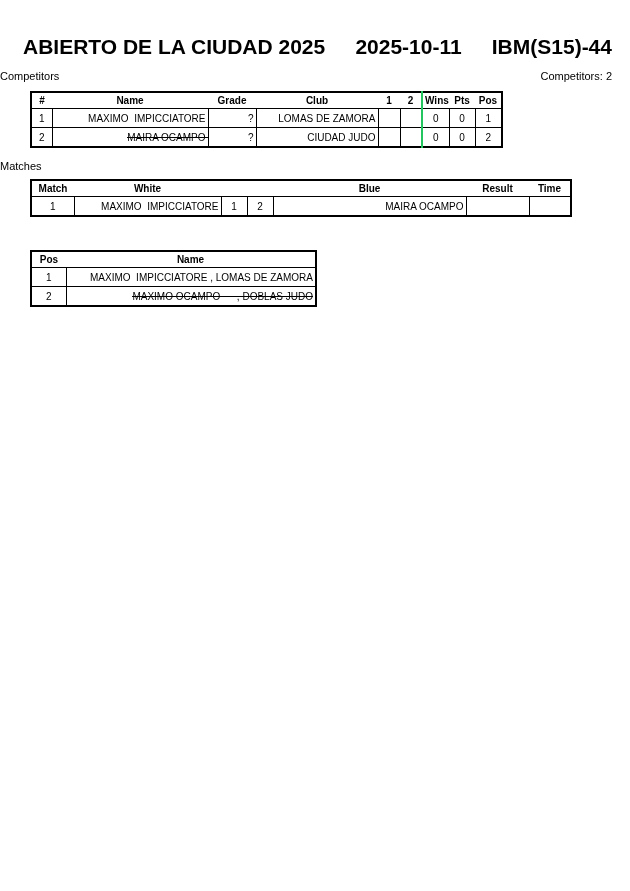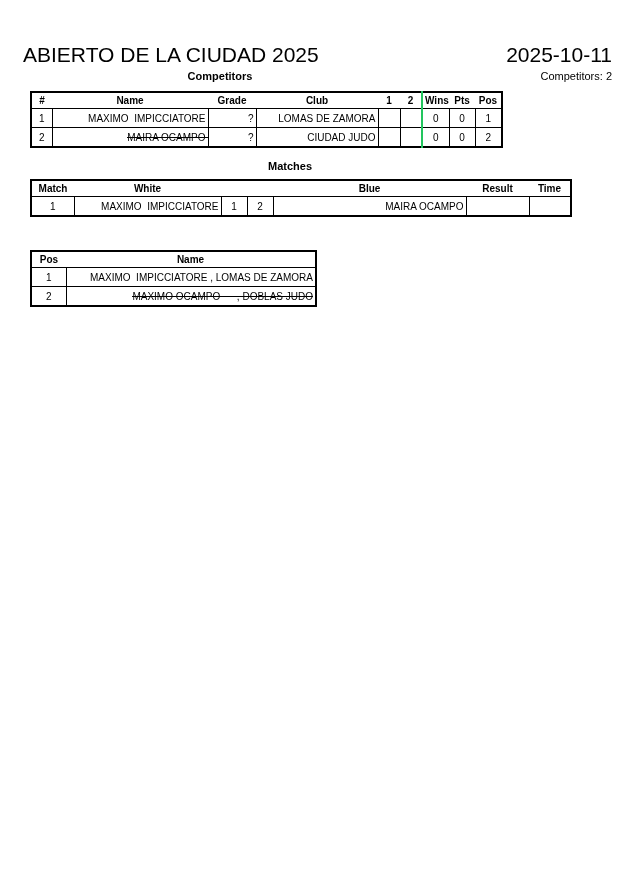--- a/index.html
+++ b/index.html
@@ -7,28 +7,28 @@
     width:630px; height:891px;
     background:#ffffff;
     font-family:"Liberation Sans", sans-serif;
     color:#000;
     position:relative;
     overflow:hidden;
   }
   .page { position:absolute; inset:0; background:#fff; }
 
   .title-row {
-    position:absolute; left:23px; top:44px; width:589px;
+    position:absolute; left:23px; top:36px; width:589px;
     display:flex; justify-content:space-between; align-items:baseline;
-    font-weight:normal; font-size:21px; line-height:21px; white-space:pre;
+    font-weight:bold; font-size:21px; line-height:21px; white-space:pre;
   }
 
   .sec-title {
-    position:absolute; left:0; text-align:center;
-    font-weight:bold; font-size:11px; line-height:12px;
+    position:absolute; left:0; 
+    font-weight:normal; font-size:11px; line-height:12px;
   }
   .sec-title.competitors { top:70px; width:440px; }
   .sec-title.matches     { top:160px; width:580px; }
   .sec-title.results     { top:231px; width:344px; }
 
   .count-label {
     position:absolute; top:70px; right:18px;
     font-size:11px; line-height:12px; font-weight:normal;margin-left:45px;
   }
 
@@ -63,20 +63,21 @@
   .strike.ext::after { width:calc(100% + 30px); }
 </style>
 </head>
 <body>
 
 <div class="page">
 
   <div class="title-row">
     <span>ABIERTO DE LA CIUDAD 2025</span>
     <span>2025-10-11</span>
+    <span>IBM(S15)-44</span>
   </div>
 
   <div class="sec-title competitors">Competitors</div>
   <div class="count-label">Competitors: 2</div>
 
   <table class="tbl comp">
     <colgroup>
       <col style="width:21px">
         <col style="width:156px">
         <col style="width:48px">

